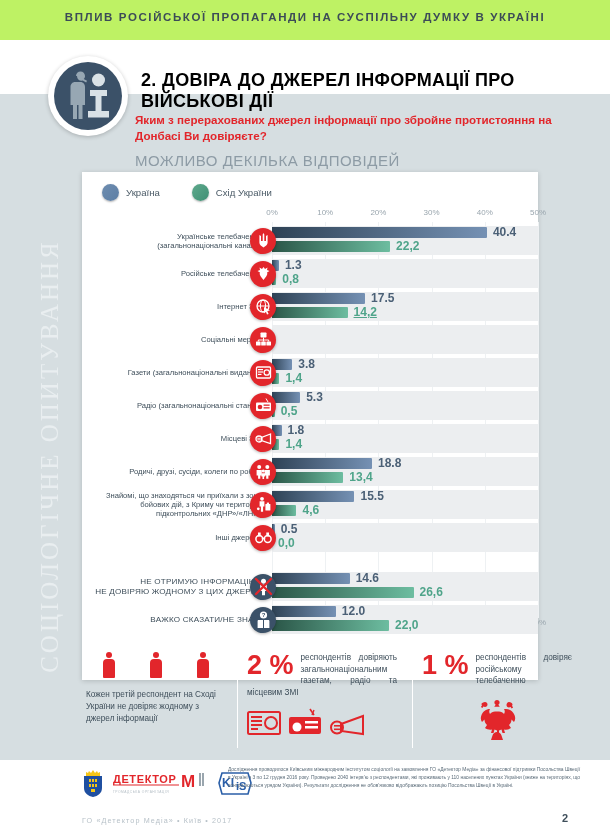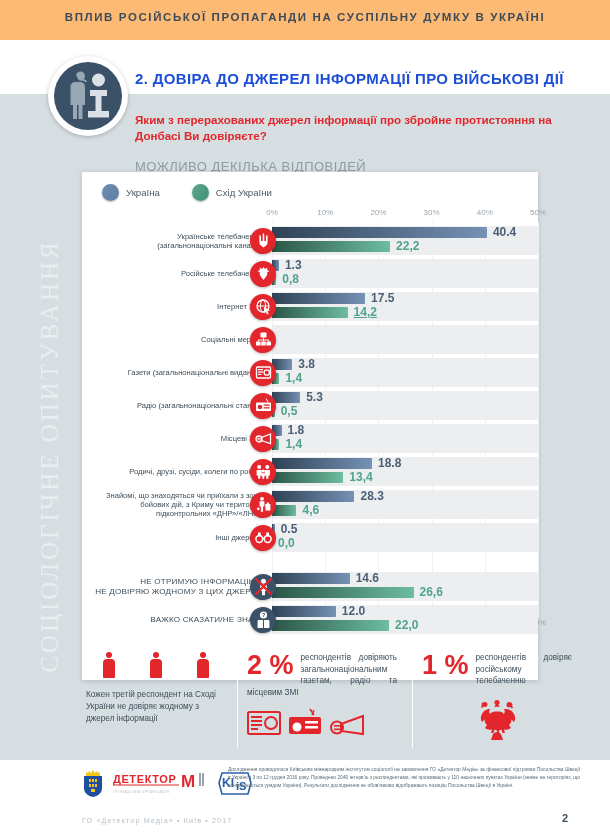--- a/index.html
+++ b/index.html
@@ -6,60 +6,60 @@
   body {
     width:610px; height:834px;
     background:#ffffff;
     font-family:"Liberation Sans", sans-serif;
     position:relative;
     overflow:hidden;
   }
   
   .topbar {
     position:absolute; left:0; top:0; width:610px; height:40px;
-    background:#fdba74;
+    background:#bef264;
   }
   .topbar .t {
     position:absolute; left:0; right:0; top:11px;
     text-align:center;
     font-size:11.5px; font-weight:bold; letter-spacing:1.6px;
     color:#3c4b57;
   }
   .whiteband {
     position:absolute; left:0; top:40px; width:610px; height:26px;
     background:#ffffff;
   }
   
   .sectionband {
     position:absolute; left:0; top:66px; width:610px; height:28px;
     background:#ffffff;
   }
   .sectitle {
-    position:absolute; left:135px; top:70px;
-    font-size:15px; font-weight:bold; letter-spacing:0.35px;
-    color:#1d4ed8;
+    position:absolute; left:141px; top:70px;
+    font-size:18px; font-weight:bold; letter-spacing:0.35px;
+    color:#000000;
   }
   .logo-circle {
     position:absolute; left:48px; top:56px;
     width:80px; height:80px; border-radius:50%;
     background:#ffffff;
     box-shadow:0 1px 4px rgba(0,0,0,.22);
   }
   .logo-inner {
     position:absolute; left:6px; top:6px; width:68px; height:68px;
     border-radius:50%; background:#3b5168;
   }
   
   .question {
     position:absolute; left:135px; top:112px; width:420px;
     color:#e2262b; font-size:11.6px; font-weight:bold; line-height:1.34;
   }
   .subq {
-    position:absolute; left:135px; top:159px;
-    color:#8d9ba5; font-size:13px; letter-spacing:0.5px;
+    position:absolute; left:135px; top:152px;
+    color:#8d9ba5; font-size:15px; letter-spacing:0.5px;
   }
   
   .vstrip {
     position:absolute; left:22px; top:180px; width:56px; height:580px;
     background:#d6dee1;
   }
   .vtext {
     position:absolute; left:-262px; top:262px;
     width:580px; text-align:center;
     transform:rotate(-90deg);
@@ -394,21 +394,21 @@
             <circle cx="7" cy="2.8" r="1.9" fill="#ffffff"></circle>
             <path fill="#ffffff" d="M4.6 5.3 h4.8 v5.2 h-1.3 v5.2 h-2.2 v-5.2 h-1.3z"></path>
             <rect x="10.4" y="8" width="5" height="6.5" rx=".6" fill="#ffffff"></rect>
             <rect x="11.8" y="6.6" width="2.2" height="1.6" fill="#ffffff"></rect>
             <circle cx="3.3" cy="12.8" r="1.4" fill="#ffffff"></circle>
           </svg>
         </div>
         <div class="bars">
           <div class="bar b1" style="width: 82.46px;"></div>
           <div class="bar b2" style="width: 24.472px;"></div>
-          <div class="val v1" style="left: 88.46px;">28.3</div>
+          <div class="val v1" style="left: 88.46px;">15.5</div>
           <div class="val v2" style="left: 30.472px;">4,6</div>
         </div>
       </div>
       <div class="row">
         <div class="rowband"></div>
         <div class="rowlabel">Інші джерела</div>
         <div class="ricon">
           <svg width="17" height="17" viewBox="0 0 17 17">
             <circle cx="4.3" cy="10" r="3.4" fill="none" stroke="#fff" stroke-width="1.5"></circle>
             <circle cx="12.7" cy="10" r="3.4" fill="none" stroke="#fff" stroke-width="1.5"></circle>

